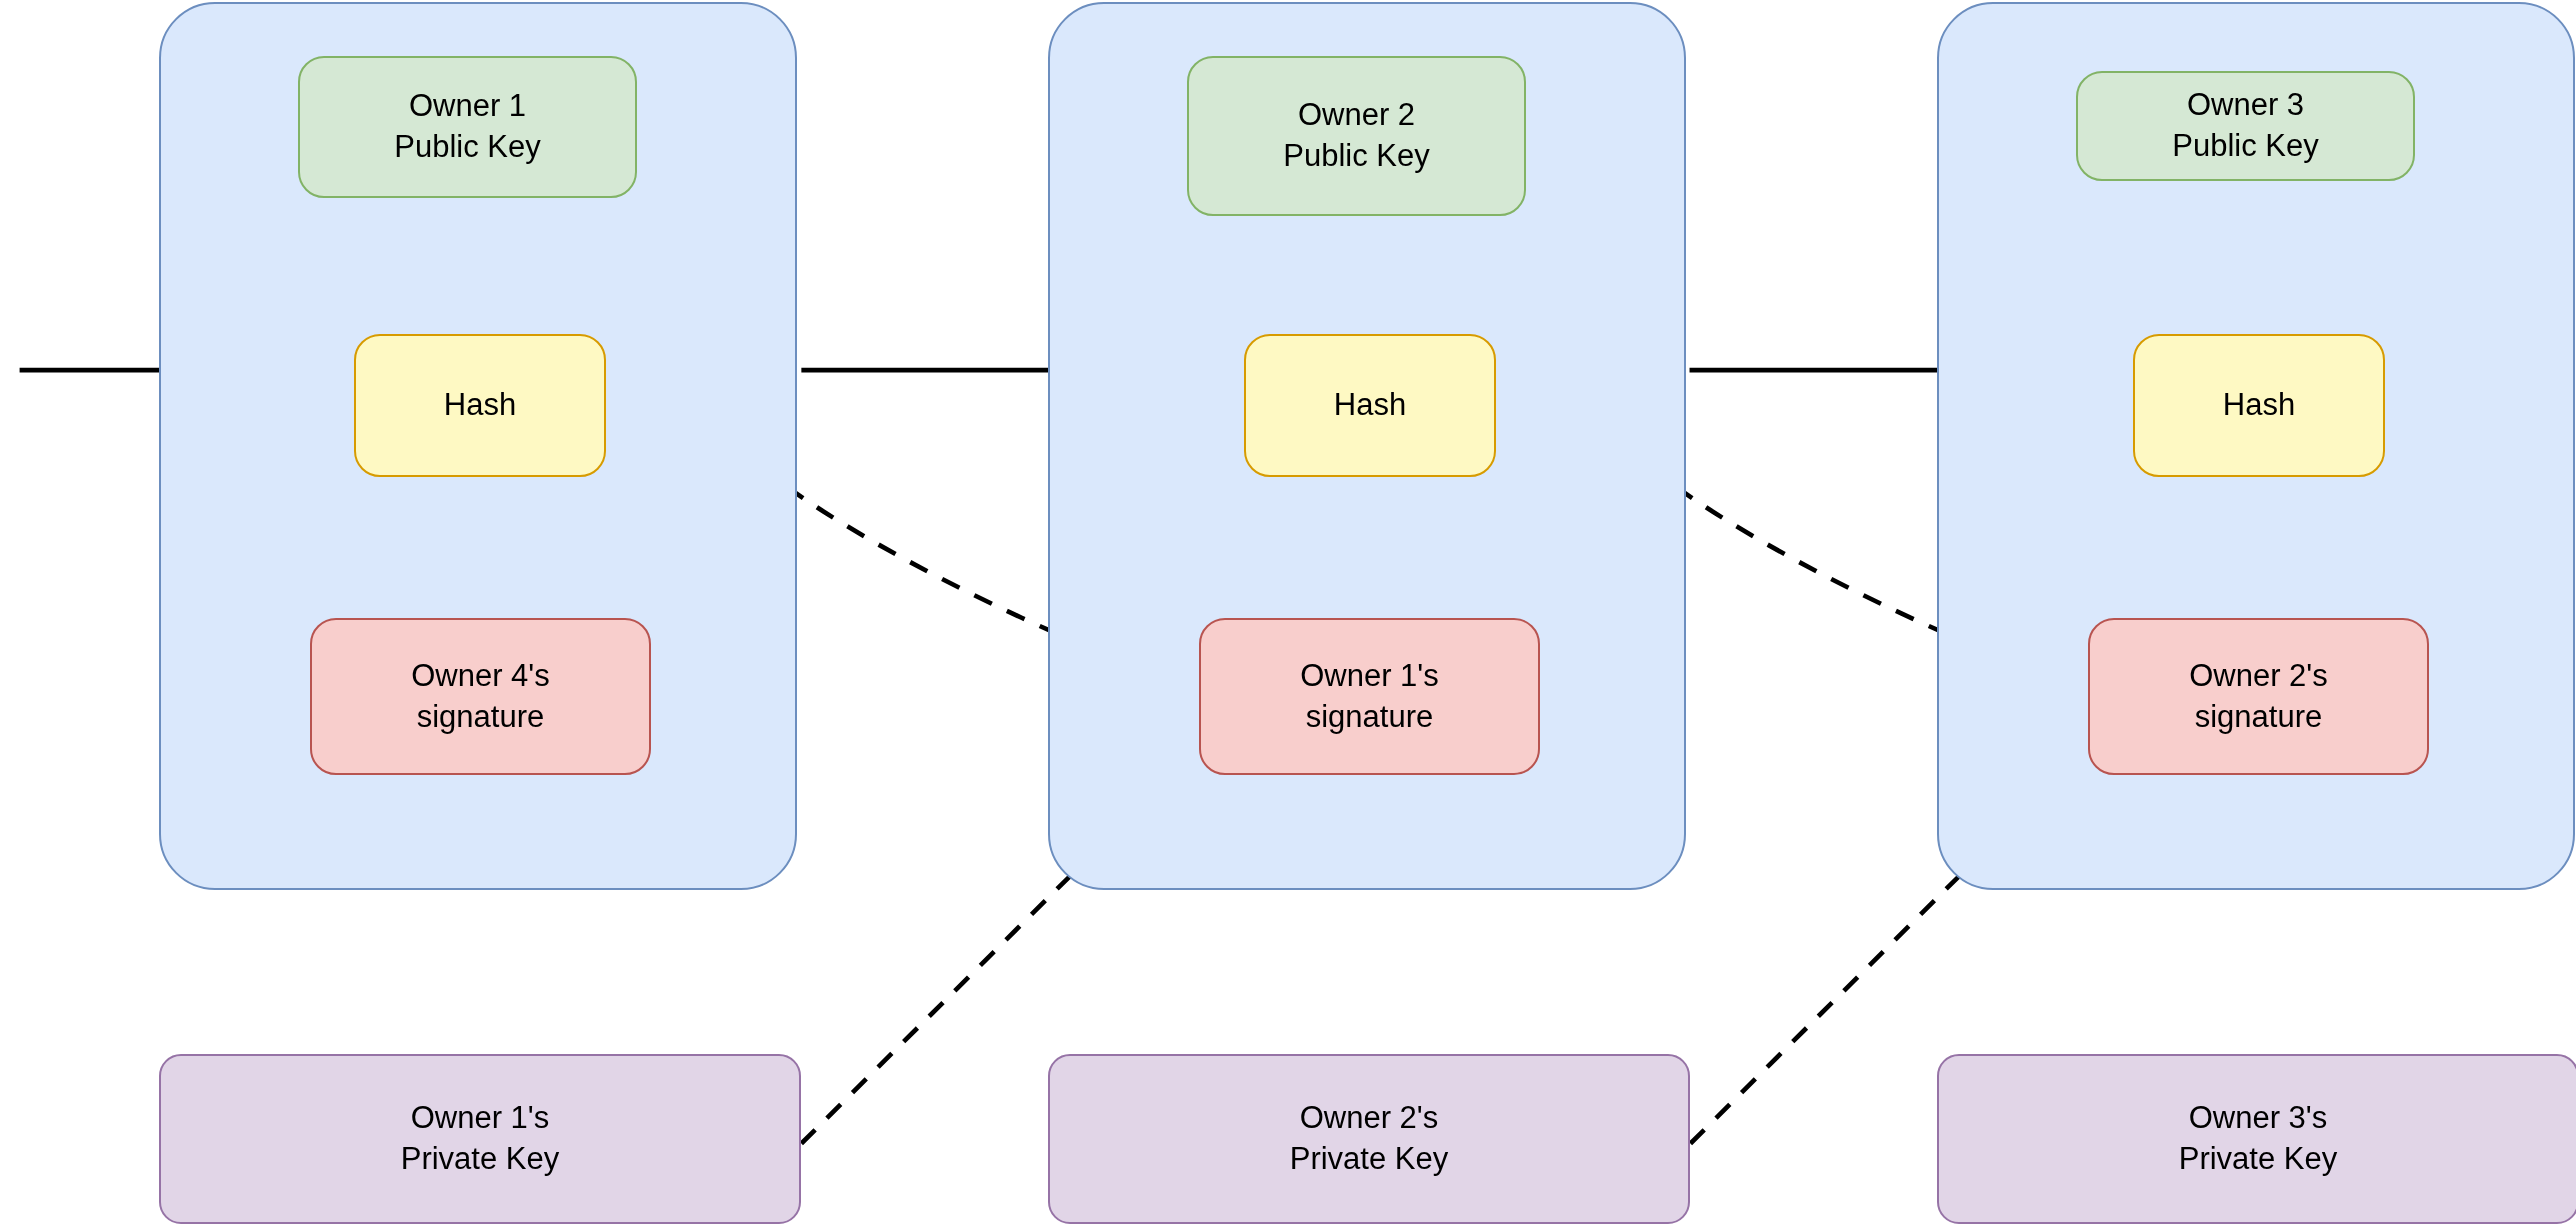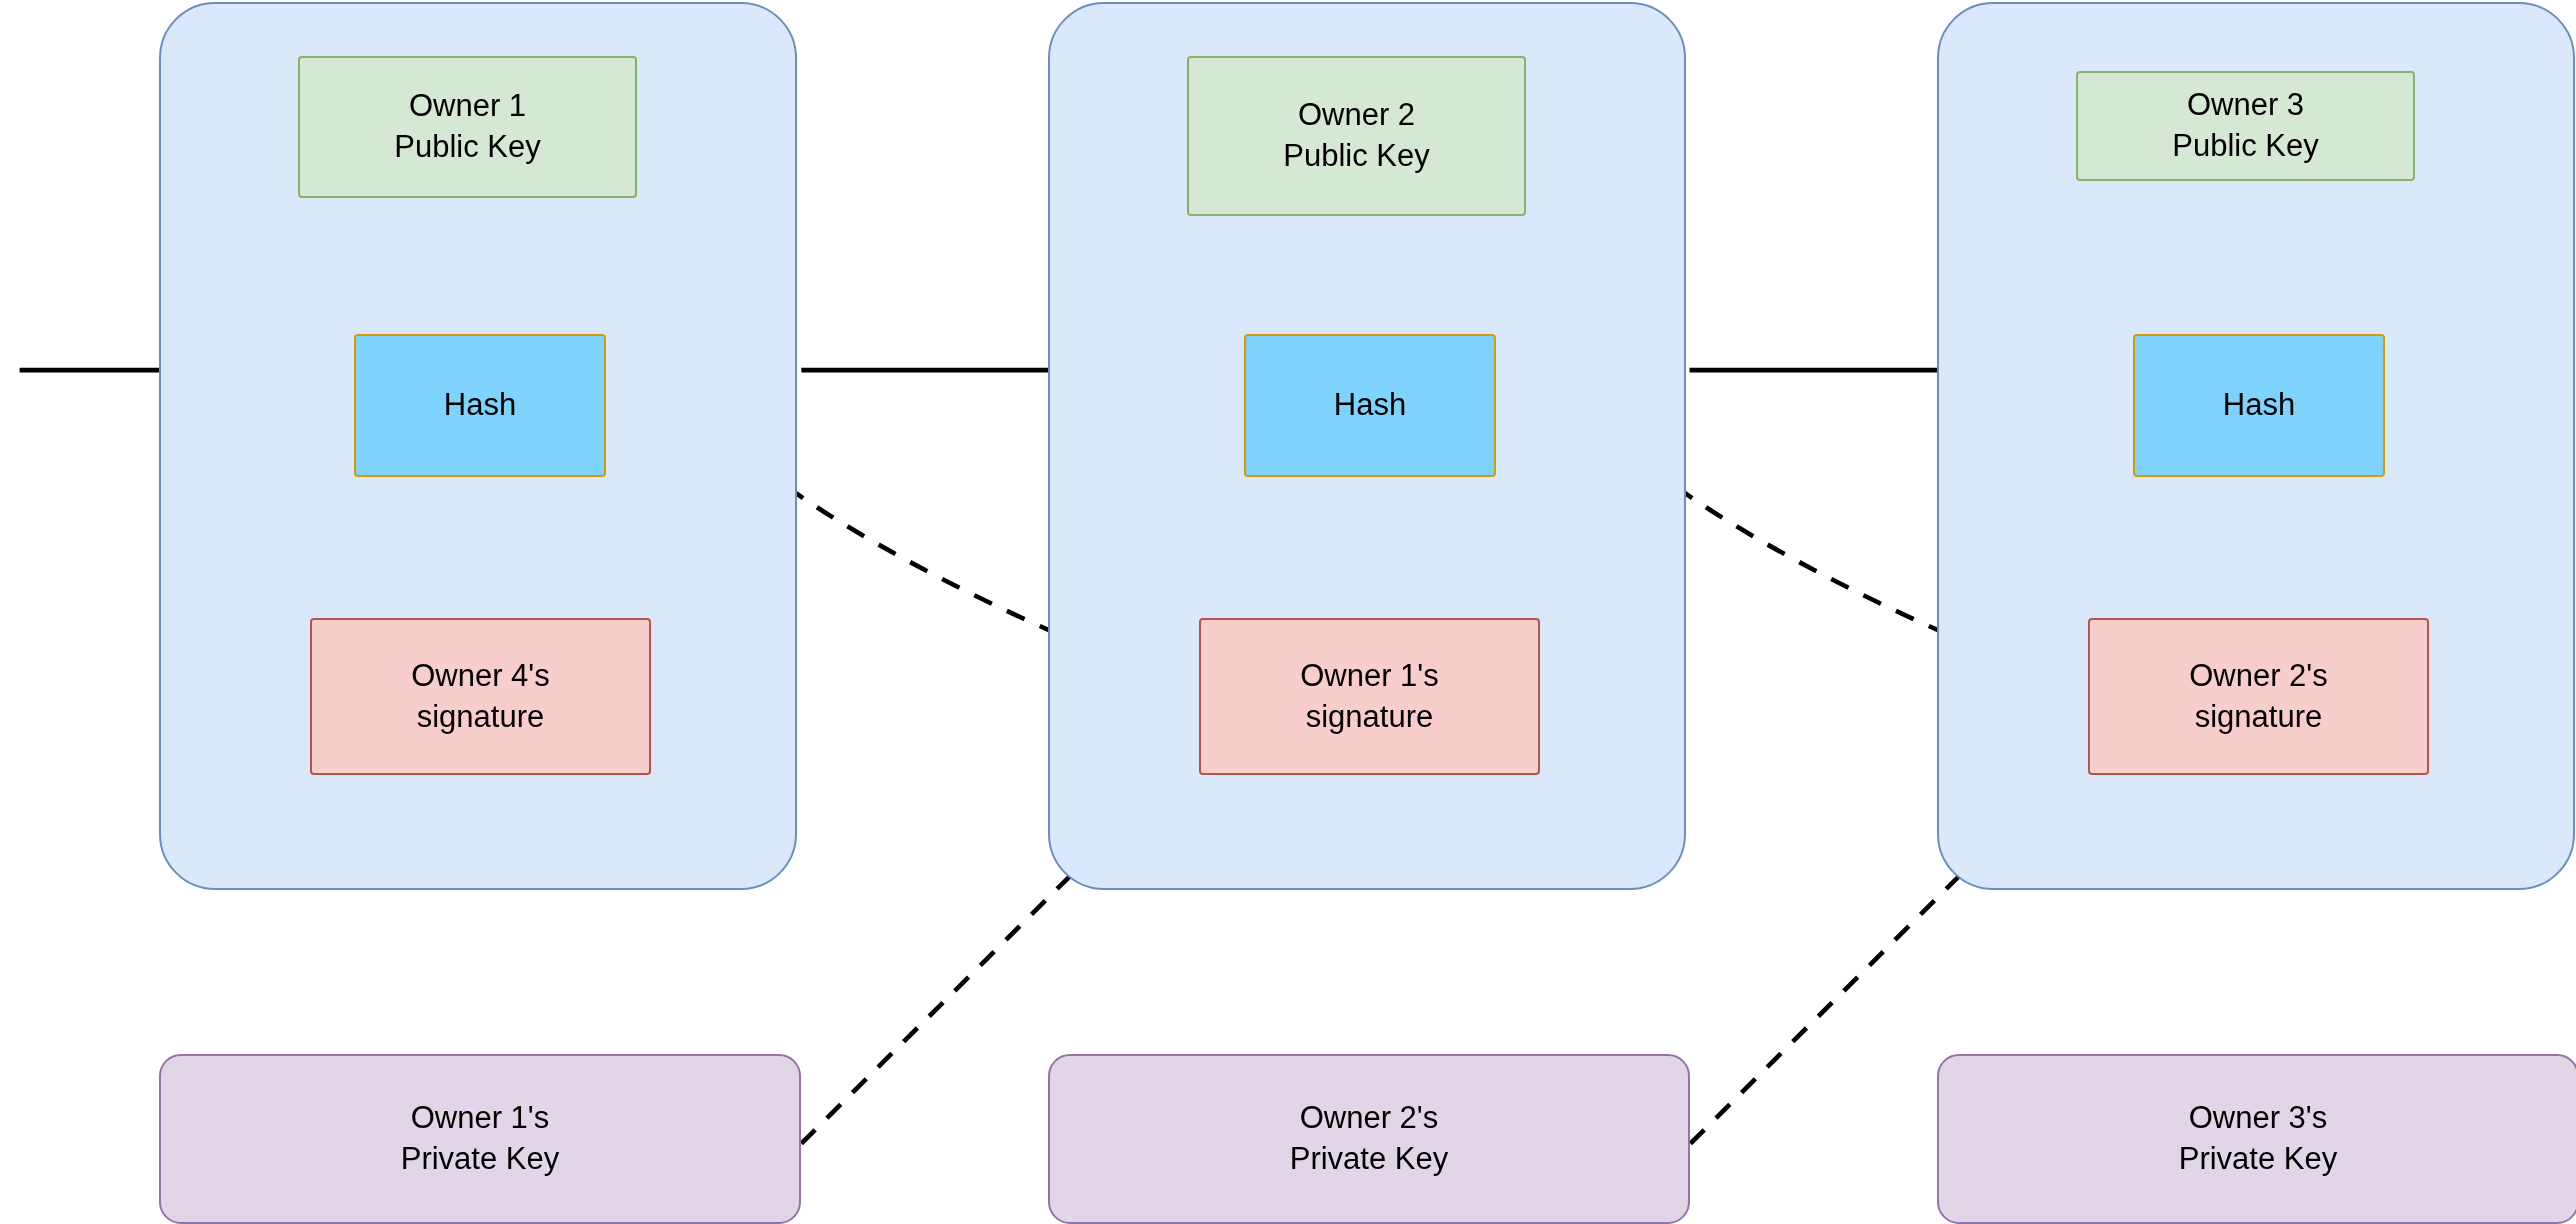--- a/index.html
+++ b/index.html
@@ -28,37 +28,37 @@
   .panel {
     position: absolute;
     background: #dae8fc;
     border: 2.8px solid #6c8ebf;
     border-radius: 56px;
     box-sizing: border-box;
   }
   .node {
     position: absolute;
     box-sizing: border-box;
-    border-radius: 4px;
+    border-radius: 26px;
     display: flex;
     align-items: center;
     justify-content: center;
     text-align: center;
     line-height: 1.32;
     color: #000000;
     font-size: 31px;
     white-space: pre-line;
     z-index: 3;
   }
   .node.pubkey {
     background: #d5e8d4;
     border: 2.8px solid #82b366;
   }
   .node.hash {
-    background: #7dd3fc;
+    background: #fef9c3;
     border: 2.8px solid #d79b00;
   }
   .node.sig {
     background: #f8cecc;
     border: 2.8px solid #b85450;
   }
   .node.privkey {
     background: #e1d5e7;
     border: 2.8px solid #9673a6;
     border-radius: 22px;

